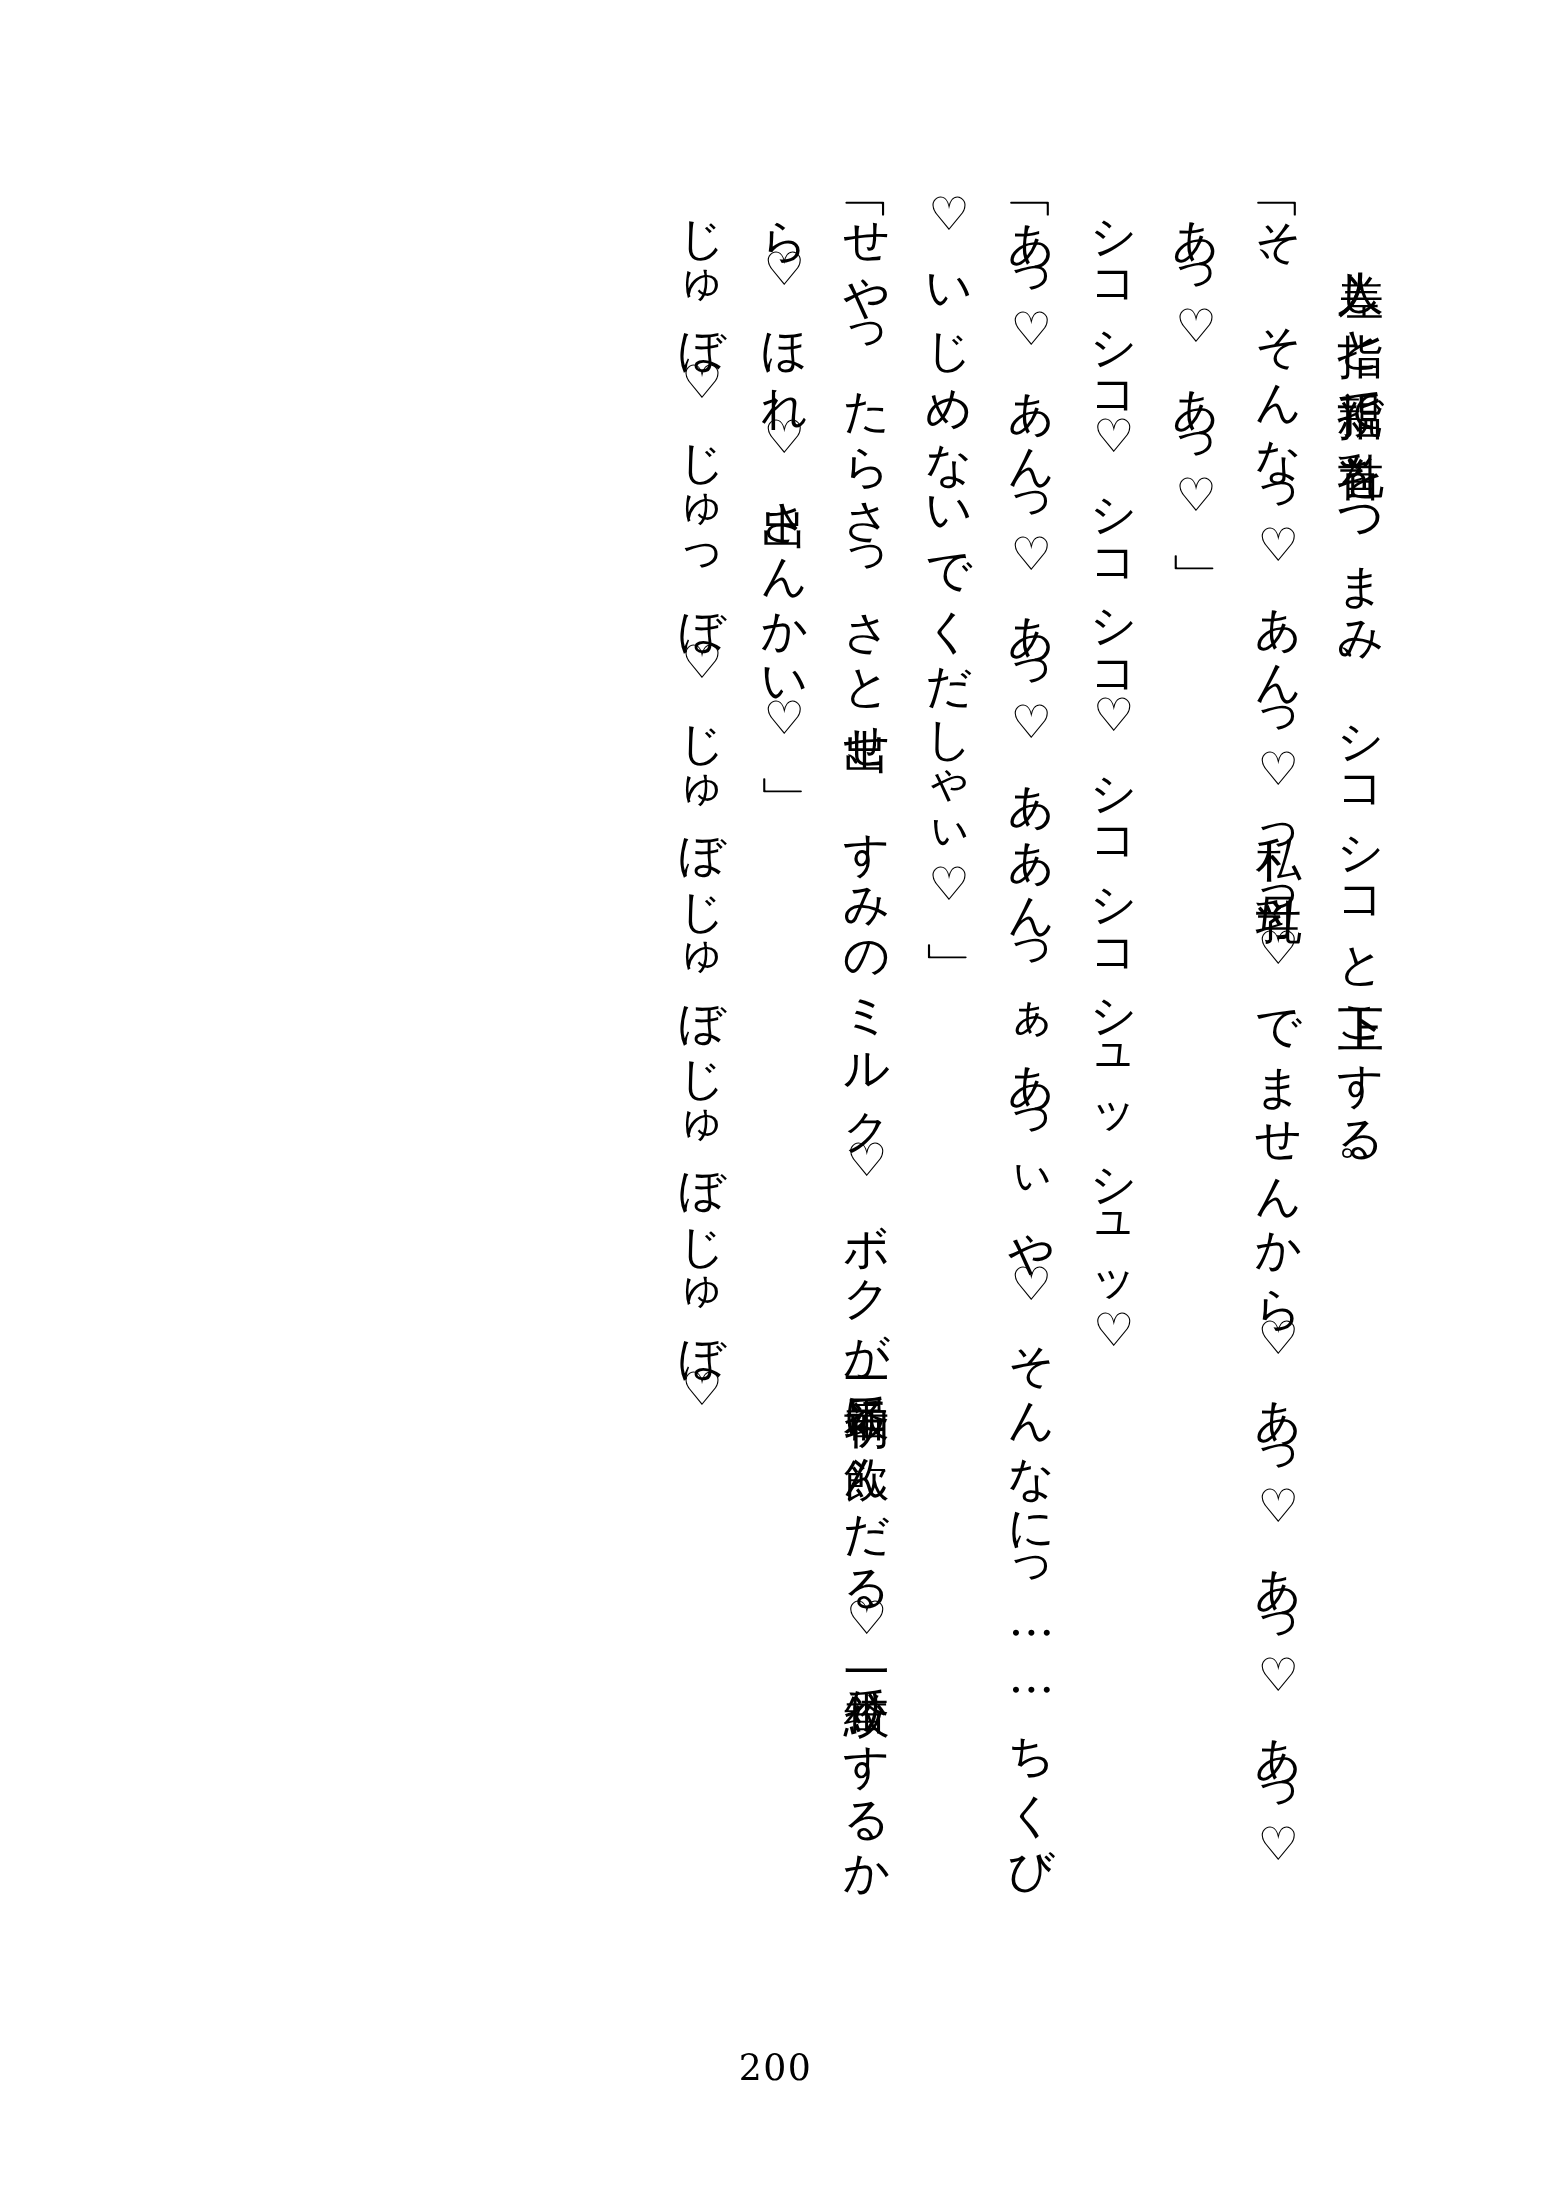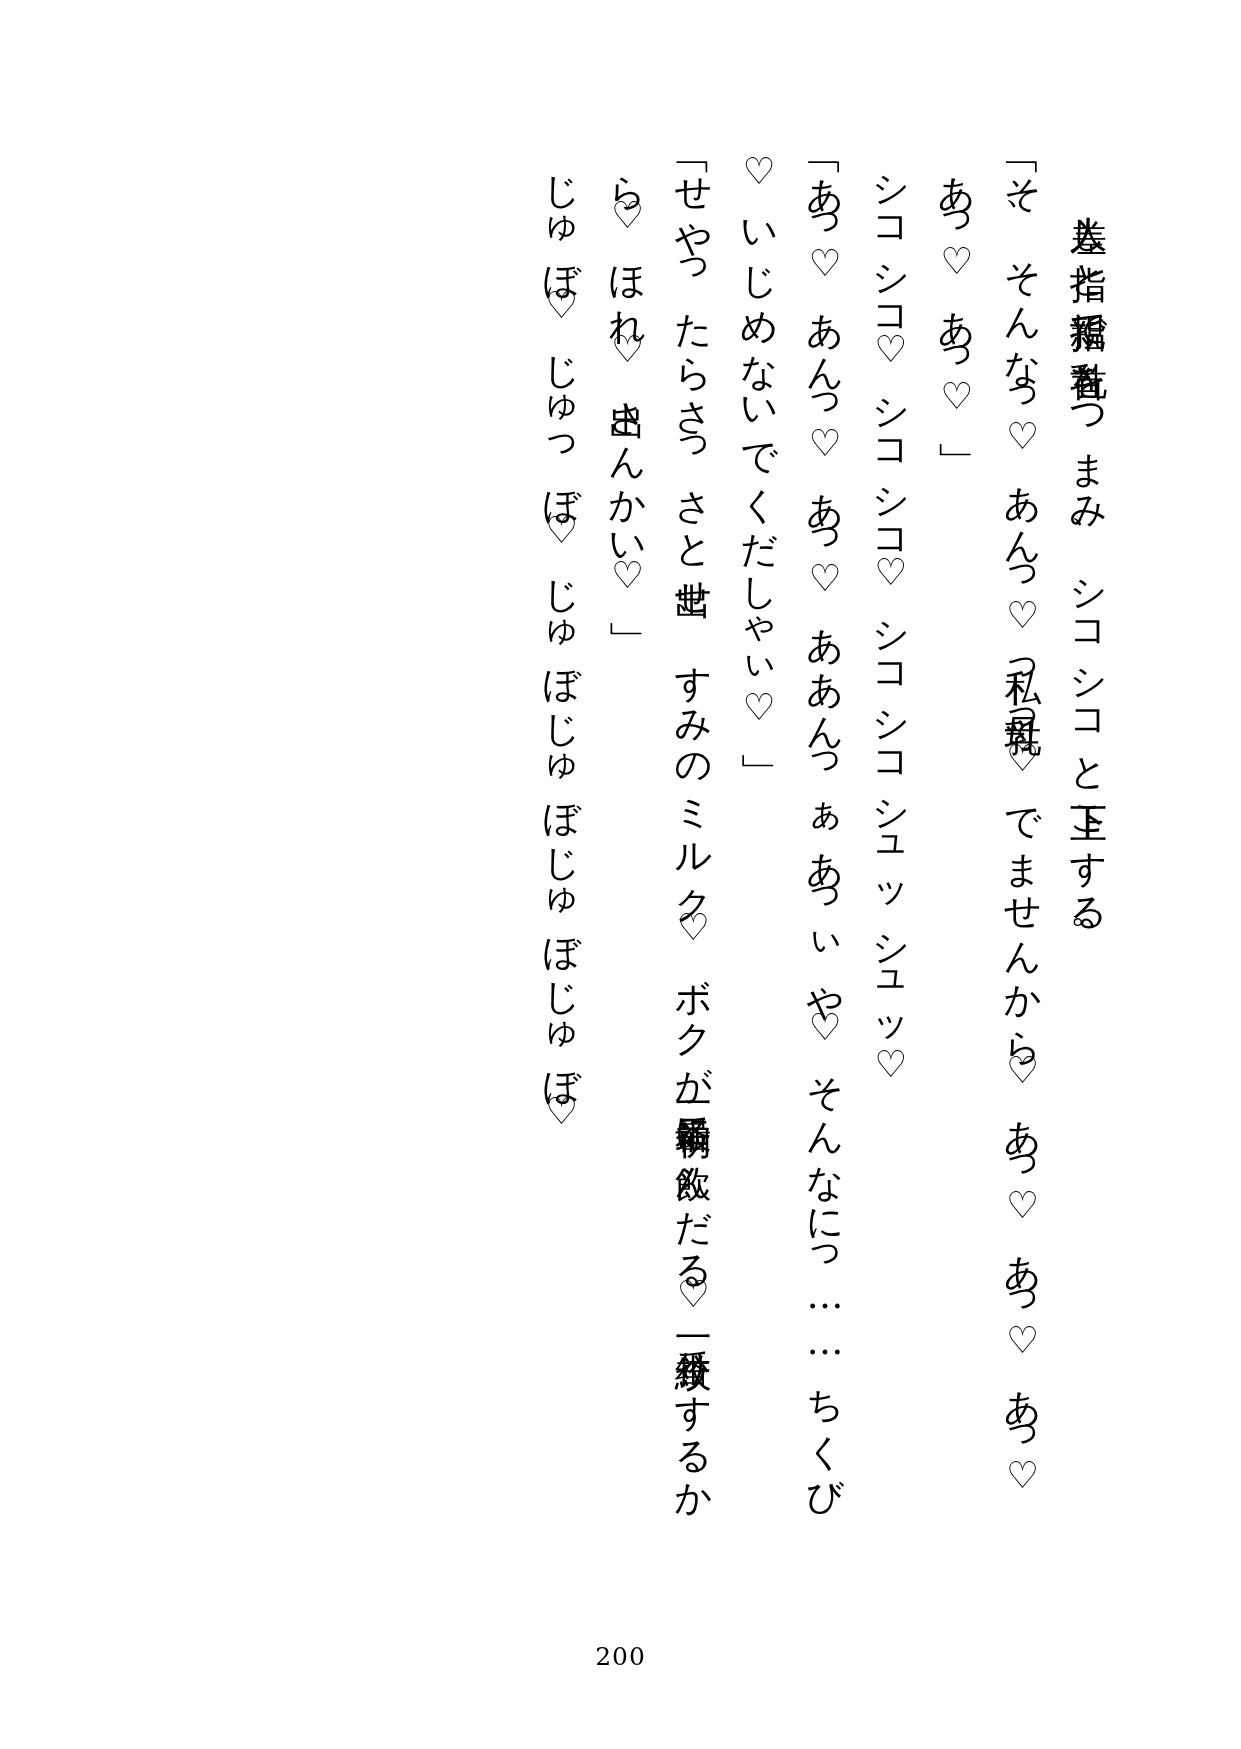--- a/index.html
+++ b/index.html
@@ -45,21 +45,21 @@
   }
   .para.indent {
     padding-top: 38px;
   }
   .page-number {
     position: absolute;
     left: 0;
     right: 0;
     bottom: 78px;
     text-align: center;
-    font-size: 25px;
+    font-size: 29px;
     font-family: "DejaVu Serif", "Liberation Serif", serif;
     color: #000000;
     letter-spacing: 0.04em;
   }
 </style>
 </head>
 <body>
 
 <div class="page">
 

